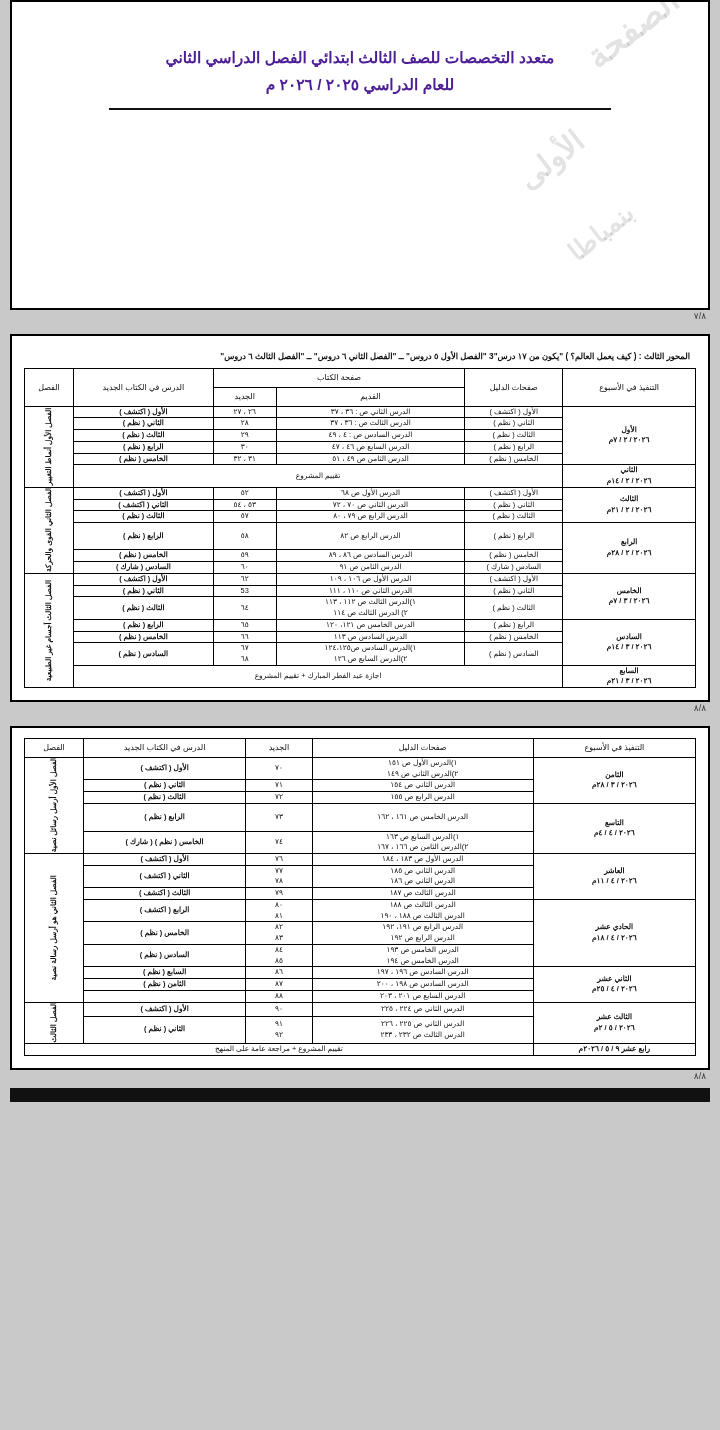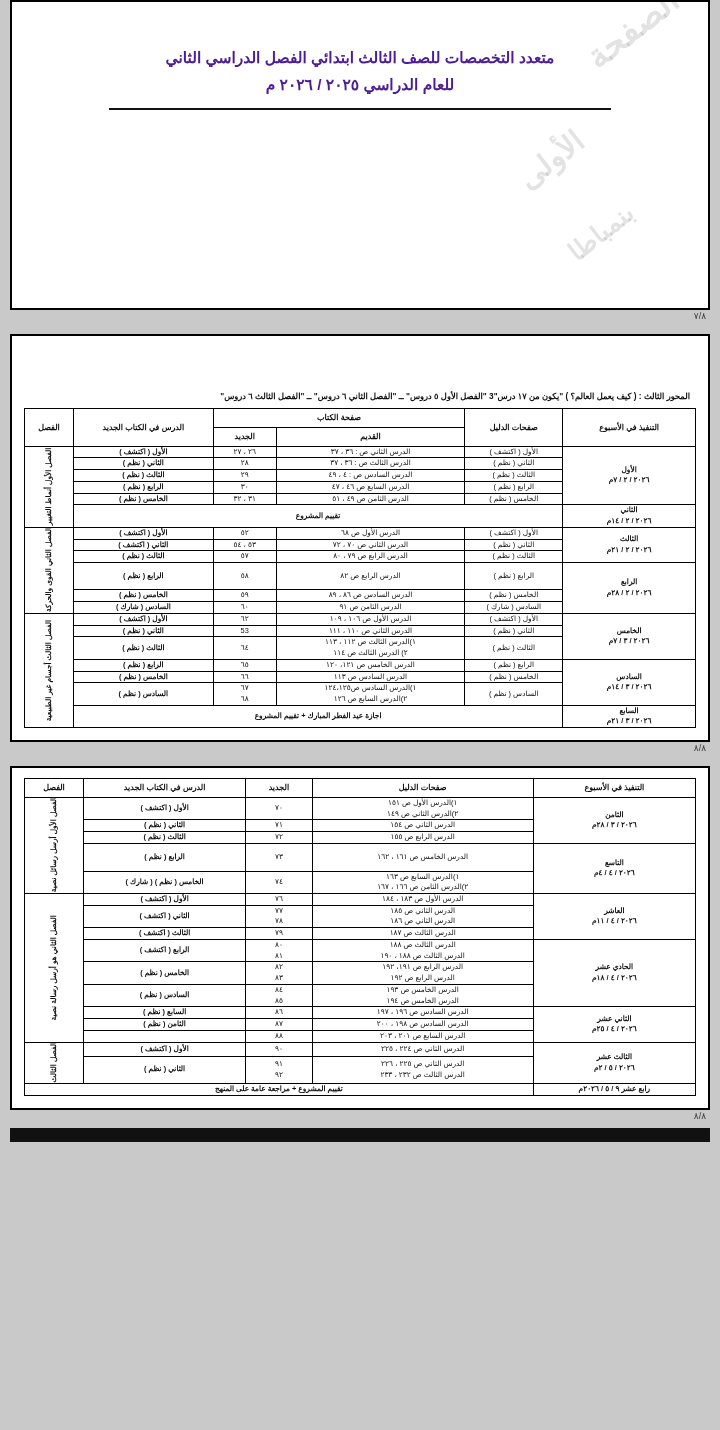--- a/index.html
+++ b/index.html
@@ -19,30 +19,30 @@
 
   
   .wm{position:absolute;color:rgba(90,90,90,.17);font-weight:bold;white-space:nowrap;
       transform:rotate(-38deg);pointer-events:none;user-select:none;}
   .wm1{font-size:34px;top:6px;right:22px;}
   .wm2{font-size:30px;top:140px;right:120px;}
   .wm3{font-size:26px;top:215px;right:70px;}
 
   
   .sheet-tbl{padding:10px 12px 12px;}
-  .axis-line{font-size:8.3px;font-weight:bold;color:#111;padding:4px 6px 6px 4px;line-height:1.5;margin-top:40px;}
+  .axis-line{font-size:8.3px;font-weight:bold;color:#111;padding:4px 6px 6px 4px;line-height:1.5;}
   table.grid{width:100%;border-collapse:collapse;table-layout:fixed;}
   table.grid th, table.grid td{border:1px solid #000;padding:0 2px;text-align:center;
       font-size:7.4px;color:#111;line-height:1.45;}
-  table.grid th{font-weight:bold;font-size:8px;padding:3px 2px;}
+  table.grid th{font-weight:normal;font-size:8px;padding:3px 2px;}
   .cell-strong{font-weight:bold;}
   .week{font-weight:bold;font-size:8.4px;line-height:1.7;padding:4px 2px;}
   .vert{writing-mode:vertical-rl;transform:rotate(180deg);font-weight:bold;font-size:7.6px;
         white-space:nowrap;padding:2px 0;line-height:1.35;}
-  .ctr-note{font-weight:bold;font-size:8.2px;padding:5px 2px;}
+  .ctr-note{font-weight:normal;font-size:8.2px;padding:5px 2px;}
   .tiny{font-size:6.6px;}
   .nowrap{white-space:nowrap;}
   .botbar{height:14px;background:#111;margin:0 10px;}
   .lastgap{height:18px;background:#c9c9c9;position:relative;}
 </style>
 </head>
 <body>
 
 <div class="page">
 

